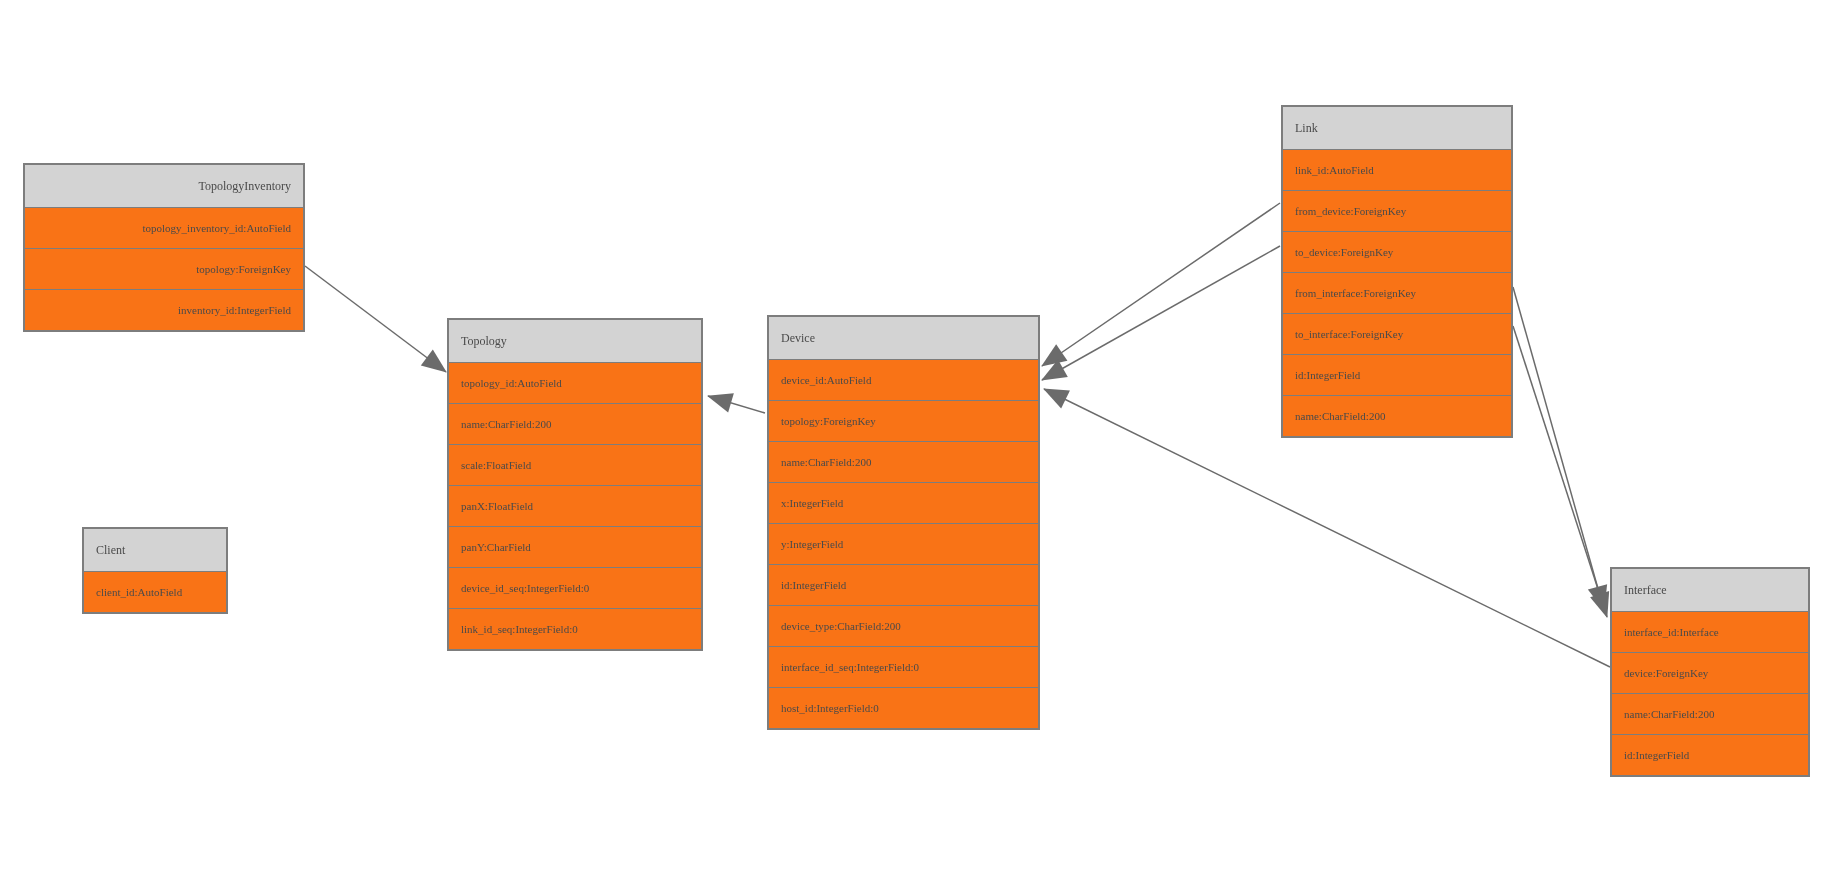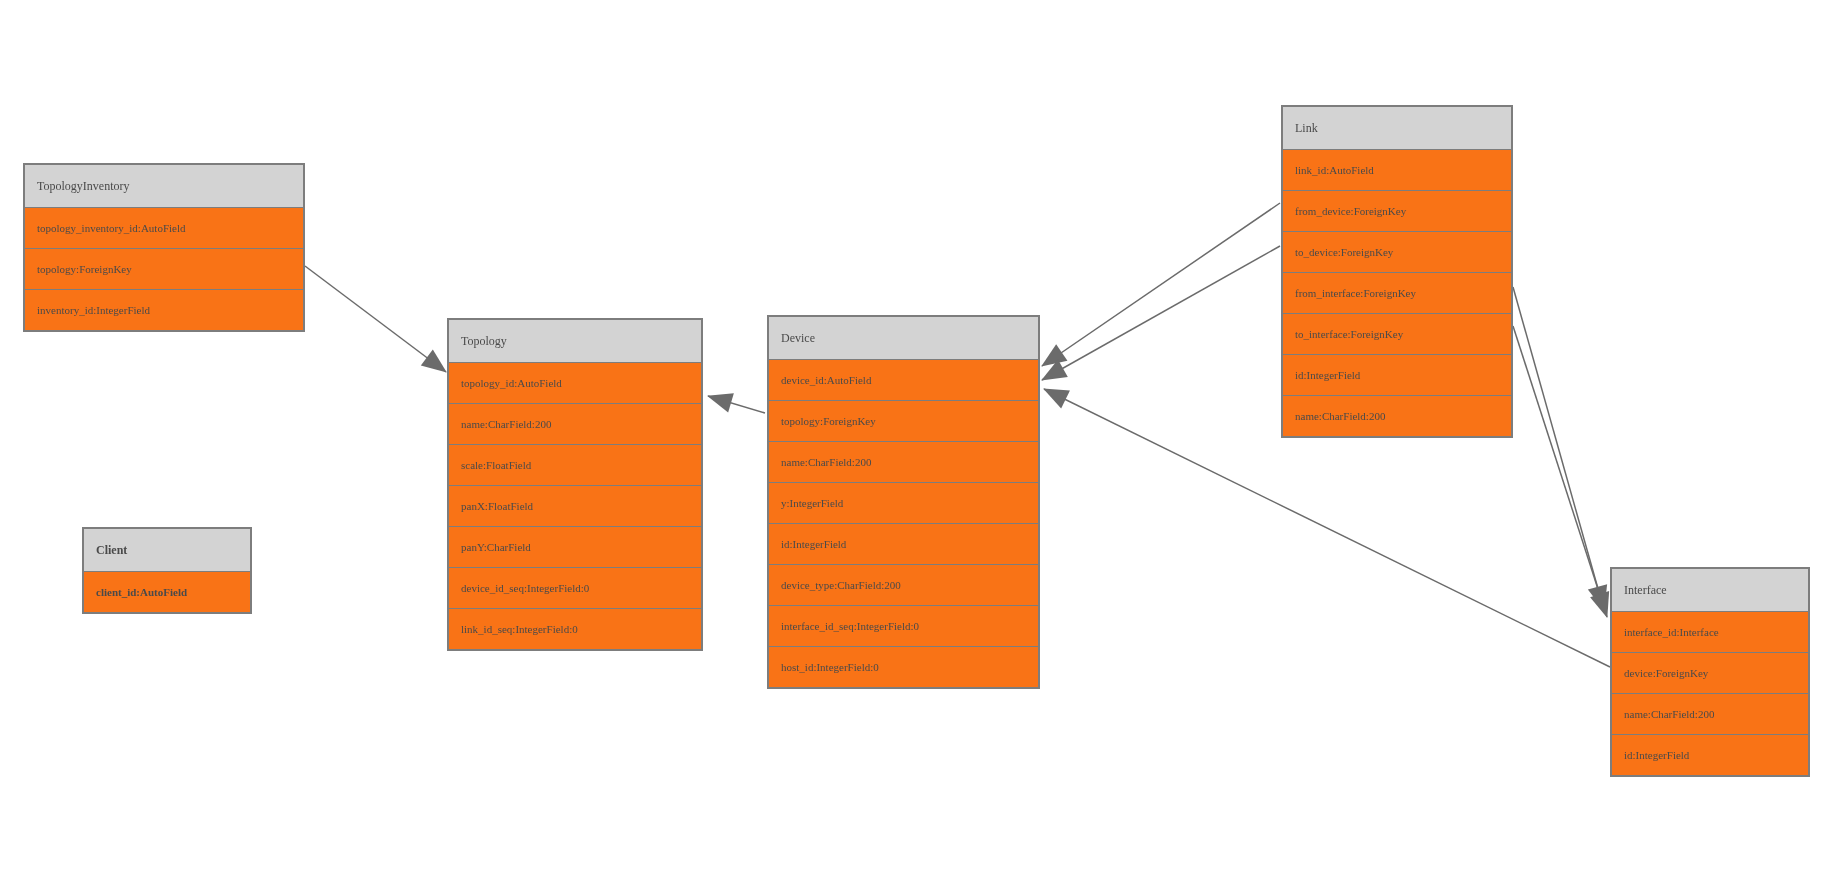--- a/index.html
+++ b/index.html
@@ -64,45 +64,46 @@
         <line x1="305" y1="266" x2="446" y2="372" stroke="#6b6b6b" stroke-width="1.5" marker-end="url(#arrow)"></line>
         <line x1="765" y1="413" x2="708" y2="396" stroke="#6b6b6b" stroke-width="1.5" marker-end="url(#arrow)"></line>
         <line x1="1280" y1="203" x2="1042" y2="366" stroke="#6b6b6b" stroke-width="1.5" marker-end="url(#arrow)"></line>
         <line x1="1280" y1="246" x2="1042" y2="380" stroke="#6b6b6b" stroke-width="1.5" marker-end="url(#arrow)"></line>
         <line x1="1610" y1="667" x2="1044" y2="389" stroke="#6b6b6b" stroke-width="1.5" marker-end="url(#arrow)"></line>
         <line x1="1513" y1="287" x2="1604" y2="610" stroke="#6b6b6b" stroke-width="1.5" marker-end="url(#arrow)"></line>
         <line x1="1513" y1="326" x2="1607" y2="617" stroke="#6b6b6b" stroke-width="1.5" marker-end="url(#arrow)"></line>
       </g>
   </svg>
   <div id="entities">
-      <div class="entity" style="left: 23px; top: 163px; width: 282px;">
+      <div class="entity" style="left: 23px; top: 163px; width: 282px; text-align: right;">
         <div class="entity-header">TopologyInventory</div>
         <div class="entity-row">topology_inventory_id:AutoField</div>
         <div class="entity-row">topology:ForeignKey</div>
         <div class="entity-row">inventory_id:IntegerField</div>
       </div>
       <div class="entity" style="left: 447px; top: 318px; width: 256px;">
         <div class="entity-header">Topology</div>
         <div class="entity-row">topology_id:AutoField</div>
         <div class="entity-row">name:CharField:200</div>
         <div class="entity-row">scale:FloatField</div>
         <div class="entity-row">panX:FloatField</div>
         <div class="entity-row">panY:CharField</div>
         <div class="entity-row">device_id_seq:IntegerField:0</div>
         <div class="entity-row">link_id_seq:IntegerField:0</div>
       </div>
-      <div class="entity" style="left: 82px; top: 527px; width: 170px; font-weight: bold;">
+      <div class="entity" style="left: 82px; top: 527px; width: 146px;">
         <div class="entity-header">Client</div>
         <div class="entity-row">client_id:AutoField</div>
       </div>
       <div class="entity" style="left: 767px; top: 315px; width: 273px;">
         <div class="entity-header">Device</div>
         <div class="entity-row">device_id:AutoField</div>
         <div class="entity-row">topology:ForeignKey</div>
         <div class="entity-row">name:CharField:200</div>
+        <div class="entity-row">x:IntegerField</div>
         <div class="entity-row">y:IntegerField</div>
         <div class="entity-row">id:IntegerField</div>
         <div class="entity-row">device_type:CharField:200</div>
         <div class="entity-row">interface_id_seq:IntegerField:0</div>
         <div class="entity-row">host_id:IntegerField:0</div>
       </div>
       <div class="entity" style="left: 1281px; top: 105px; width: 232px;">
         <div class="entity-header">Link</div>
         <div class="entity-row">link_id:AutoField</div>
         <div class="entity-row">from_device:ForeignKey</div>

